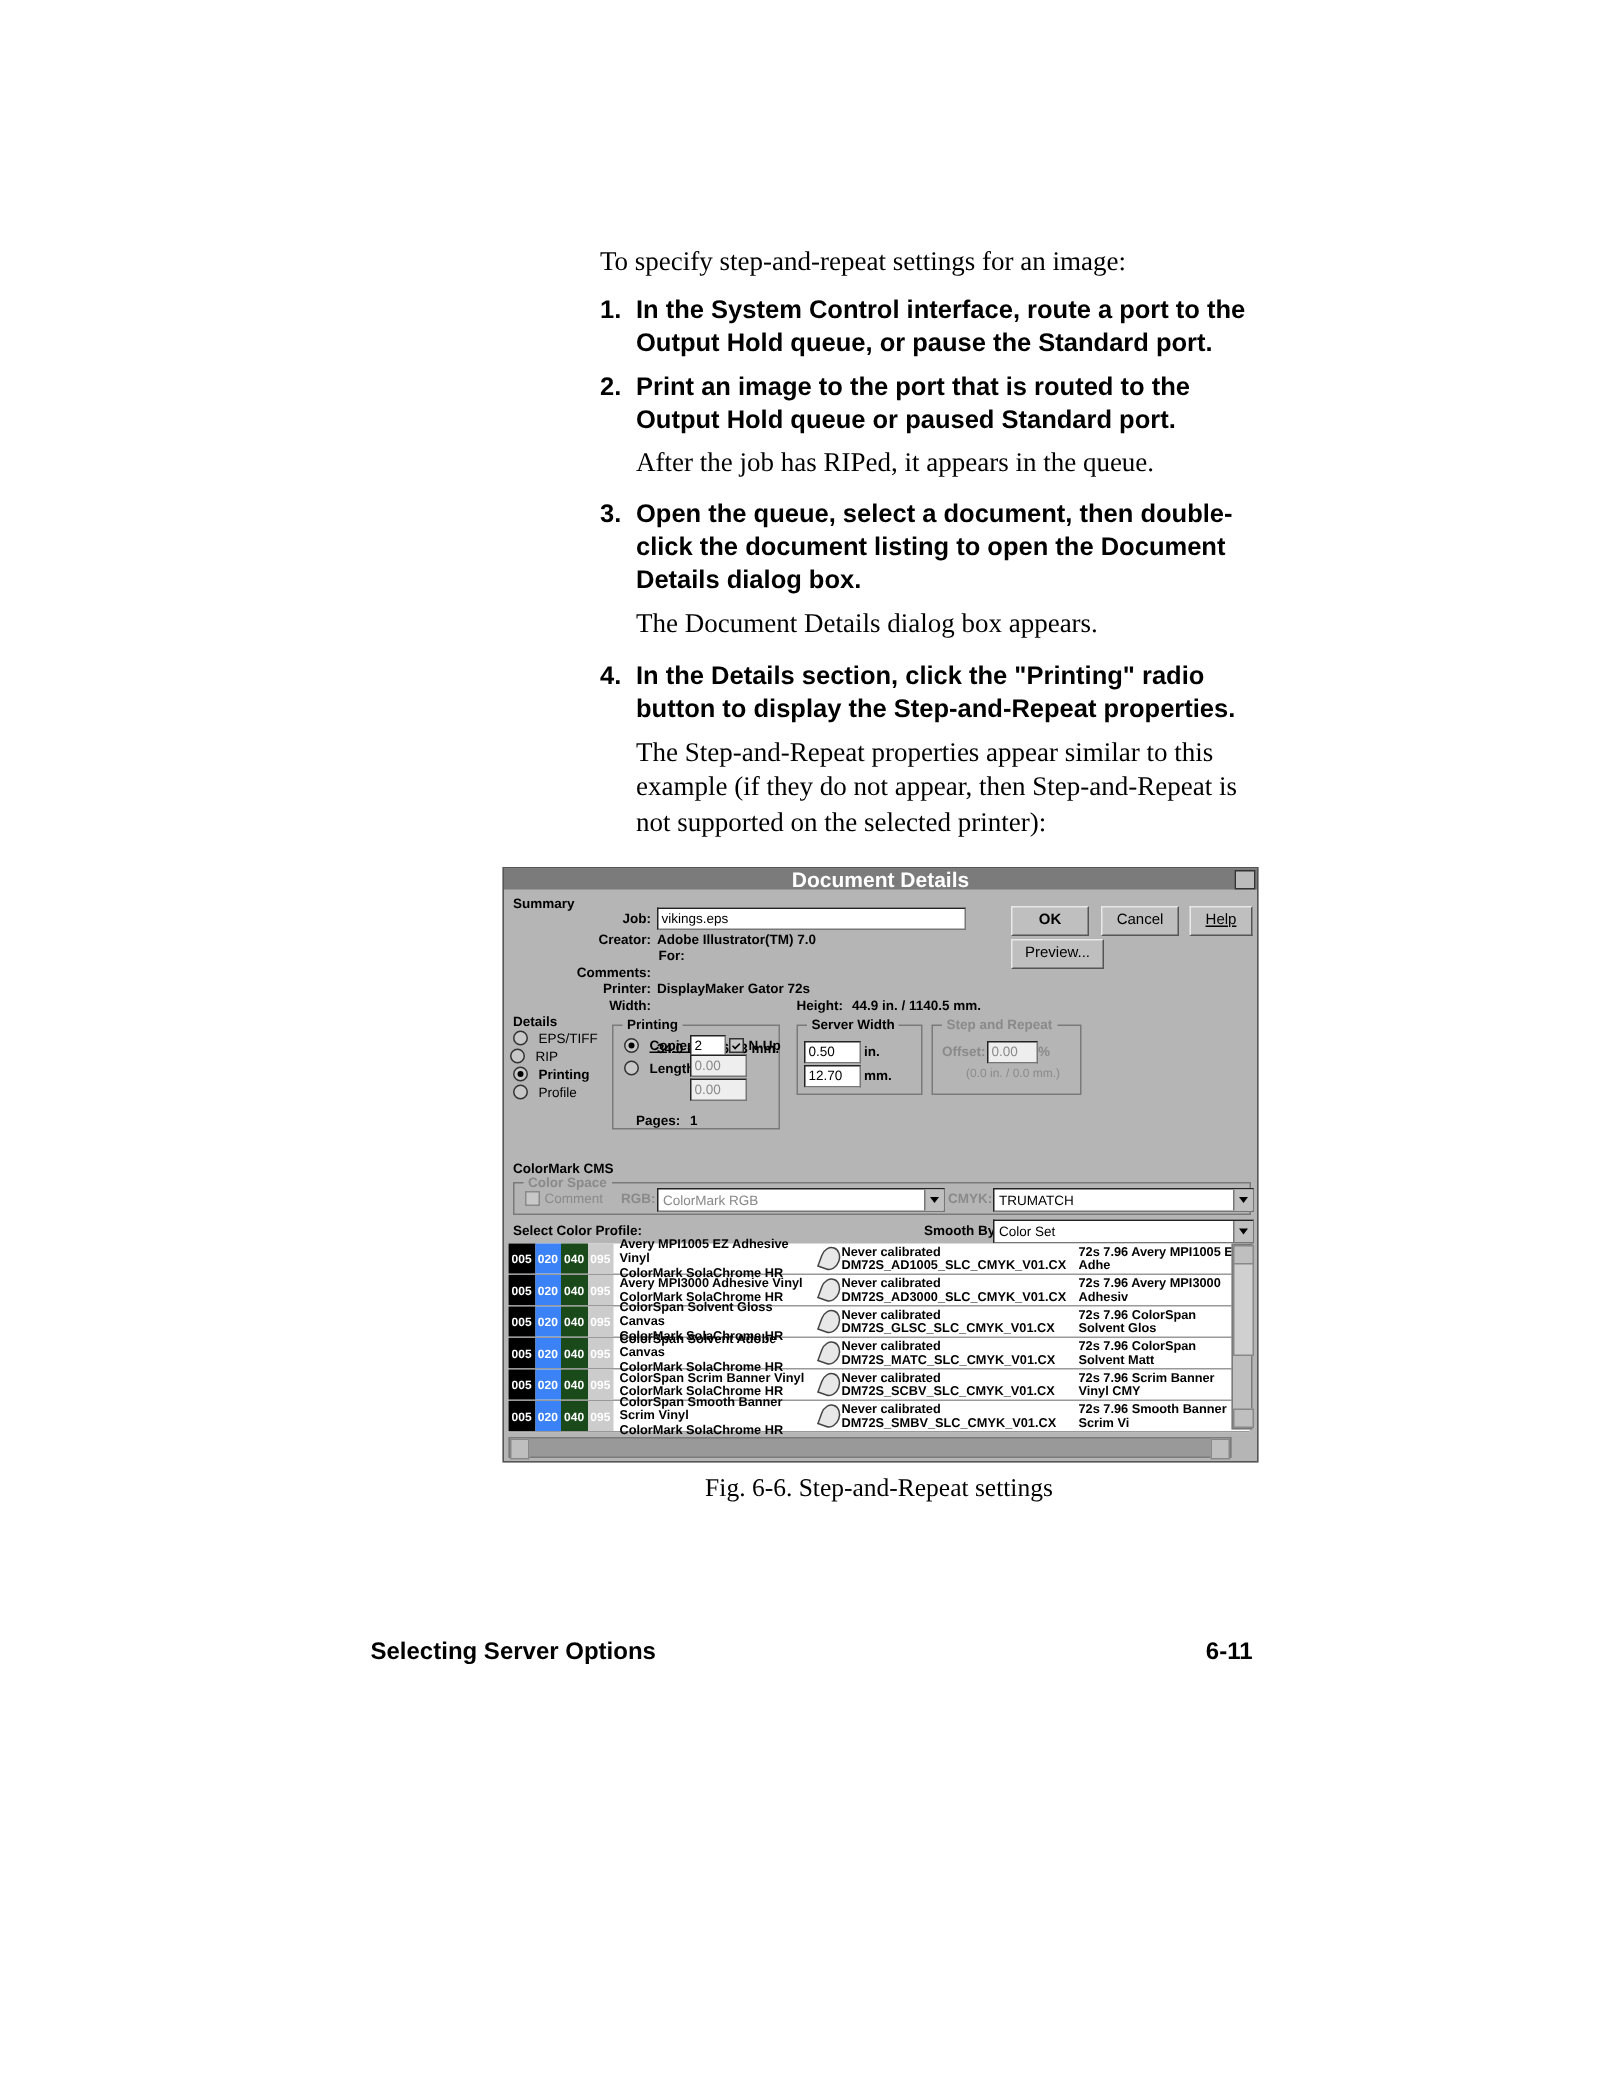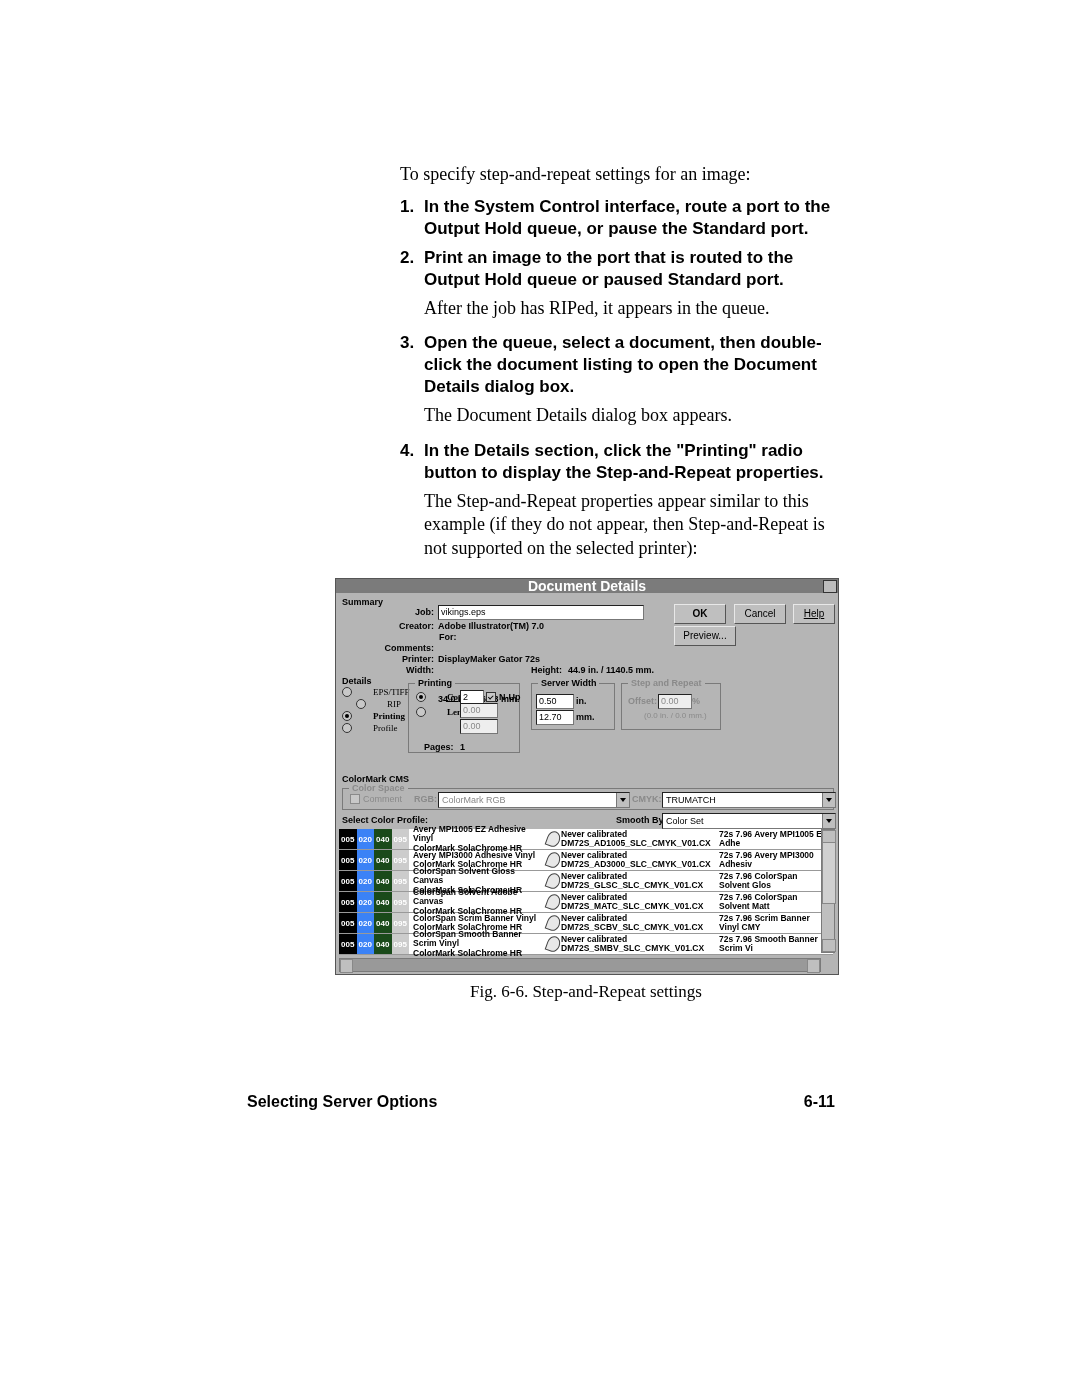--- a/index.html
+++ b/index.html
@@ -63,21 +63,21 @@
   .dialog .label { position:absolute; font-weight:bold; }
   .dialog .value { position:absolute; }
   .dialog .textbox {
     position:absolute; background:#fff; border:1px inset #777; padding:0 2px; height:13px; line-height:13px; font-size:9px;
   }
   .dialog .textbox.dim { color:#8a8a8a; background:#eee; }
   .dialog .btn {
     position:absolute; background:#bfbfbf; border:1px solid #555; border-top-color:#e8e8e8; border-left-color:#e8e8e8;
     height:18px; line-height:18px; text-align:center; font-size:10px; font-weight:normal;
   }
-  .dialog .radio { position:absolute; display:flex; align-items:center; gap:21px;font-family:Liberation Serif, serif; }
+  .dialog .radio { position:absolute; display:flex; align-items:center; gap:7px; }
   .dialog .radio .dot { width:8px;height:8px;border:1px solid #333;border-radius:50%;background:#c8c8c8;display:inline-flex;align-items:center;justify-content:center;}
   .dialog .radio .dot.checked::after{content:"";width:4px;height:4px;background:#000;border-radius:50%;}
   .dialog .check { position:absolute; display:flex; align-items:center; gap:3px;}
   .dialog .check .box { width:8px;height:8px;border:1px solid #333;background:#c8c8c8;display:inline-flex;align-items:center;justify-content:center;}
   .dialog .check .box.checked::after{content:"";border-left:1.5px solid #000;border-bottom:1.5px solid #000;width:4px;height:2px;transform:rotate(-45deg) translate(0,-1px);}
   .dialog .check.dim, .dialog .check.dim .box{color:#8a8a8a;border-color:#8a8a8a;}
   .dialog .dim-text{color:#8a8a8a;}
 
   .dialog .profile-table{
     position:absolute; left:3px; width:494px; background:#fff; font-size:8.5px;
@@ -179,21 +179,21 @@
   <div class="btn" style="left:398px;top:25px;width:50px;">Cancel</div>
   <div class="btn" style="left:457px;top:25px;width:40px;text-decoration:underline;">Help</div>
   <div class="btn" style="left:338px;top:47px;width:60px;"><span style="text-decoration:underline;">v</span><span style="margin-left:-6px;">Preview...</span></div>
   <div class="btn" style="left:338px;top:47px;width:60px;">Preview...</div>
 
   <div class="label" style="left:6px;top:97px;">Details</div>
   <div class="radio" style="left:6px;top:108px;">
         <span class="dot"></span>
         <span>EPS/TIFF</span>
       </div>
-  <div class="radio" style="left:20px;top:120px;">
+  <div class="radio" style="left:4px;top:120px;">
         <span class="dot"></span>
         <span>RIP</span>
       </div>
   <div class="radio" style="left:6px;top:132px;">
         <span class="dot checked"></span>
         <span style="font-weight:bold;">Printing</span>
       </div>
   <div class="radio" style="left:6px;top:144px;">
         <span class="dot"></span>
         <span>Profile</span>

